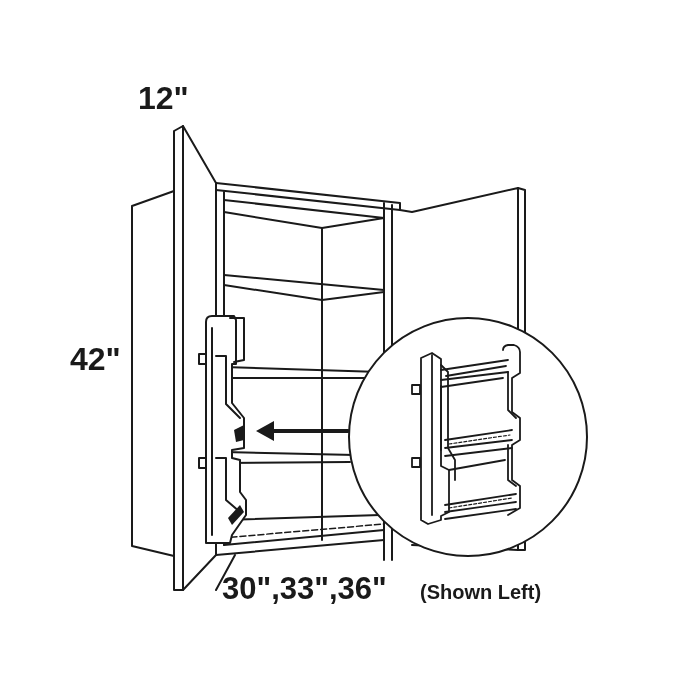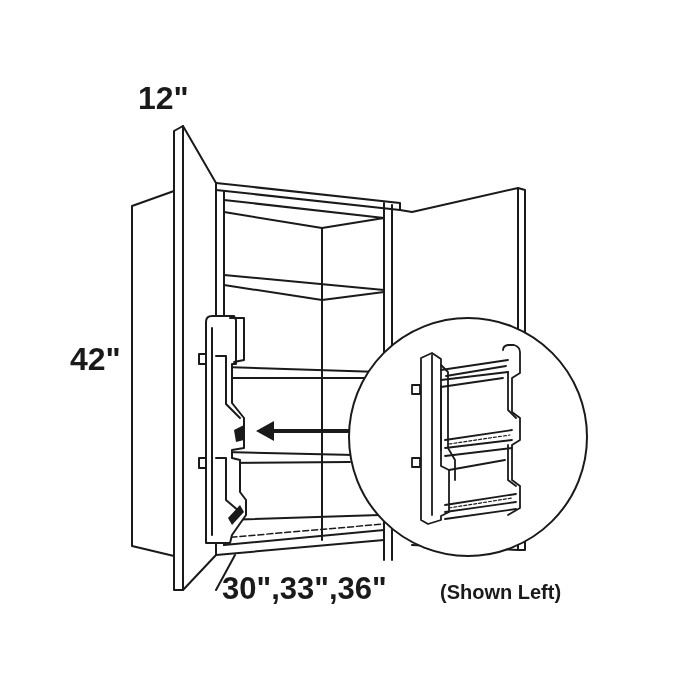--- a/index.html
+++ b/index.html
@@ -9,21 +9,21 @@
     .label {
       position: absolute;
       font-family: "Liberation Sans", sans-serif;
       color: #1a1a1a;
       white-space: nowrap;
       line-height: 1;
     }
     .dim-depth { left: 138px; top: 82px; font-size: 32px; font-weight: bold; }
     .dim-height { left: 70px; top: 343px; font-size: 32px; font-weight: bold; }
     .dim-width { left: 222px; top: 573px; font-size: 31px; font-weight: bold; }
-    .note { left: 440px; top: 582px; font-size: 20px; font-weight: bold; text-align: right; }
+    .note { left: 420px; top: 582px; font-size: 20px; font-weight: bold; text-align: right; }
   </style>
 </head>
 <body>
 
 <div class="canvas">
   <svg width="700" height="700" viewBox="0 0 700 700" fill="none" stroke="#1a1a1a" stroke-width="2" stroke-linejoin="round" stroke-linecap="round">
 
     <g>
       <path d="M132 206 L174 191 L174 556 L132 546 Z" fill="#fff"></path>
 

